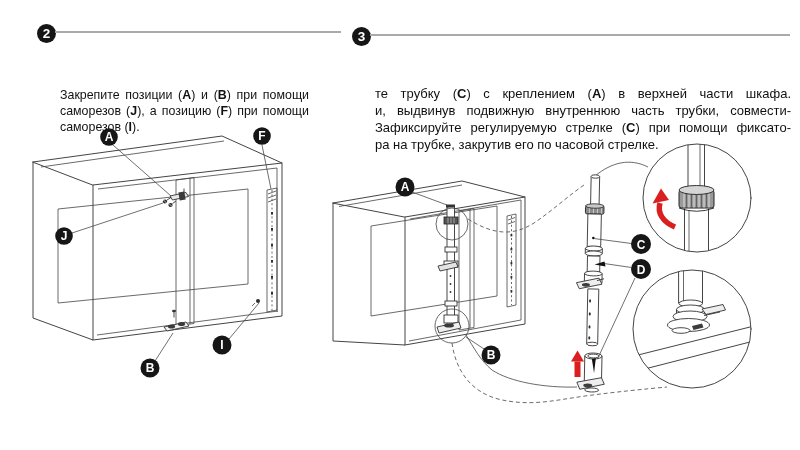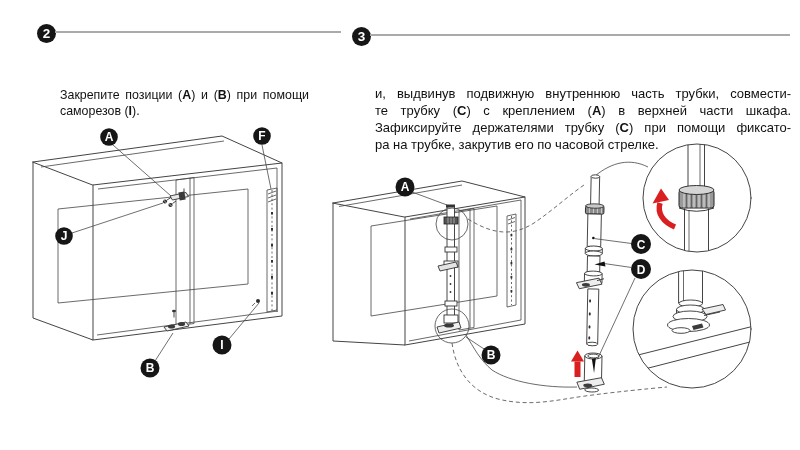--- a/index.html
+++ b/index.html
@@ -29,31 +29,32 @@
 </style>
 </head>
 <body>
 
 <div class="step-marker" style="left:37px;top:24px;">
   <span>2</span>
 </div>
 <div class="rule" style="left:55px;top:31px;width:286px;"></div>
 <div class="instr" id="step2-text">
     <div class="tline just"><span>Закрепите позиции (</span><span class="b">A</span><span>) и (</span><span class="b">B</span><span>) при помощи</span></div>
+    <div class="tline just"><span>саморезов (</span><span class="b">J</span><span>), а позицию (</span><span class="b">F</span><span>) при помощи</span></div>
     <div class="tline"><span>саморезов (</span><span class="b">I</span><span>).</span></div>
   </div>
 
 <div class="step-marker" style="left:352px;top:27px;">
   <span>3</span>
 </div>
 <div class="rule" style="left:370px;top:34px;width:420px;"></div>
 <div class="instr" id="step3-text">
+    <div class="tline just"><span>те трубку (</span><span class="b">C</span><span>) с креплением (</span><span class="b">A</span><span>) в верхней части шкафа.</span></div>
     <div class="tline just"><span>и, выдвинув подвижную внутреннюю часть трубки, совмести-</span></div>
-    <div class="tline just"><span>те трубку (</span><span class="b">C</span><span>) с креплением (</span><span class="b">A</span><span>) в верхней части шкафа.</span></div>
-    <div class="tline just"><span>Зафиксируйте держателями трубку (</span><span class="b">C</span><span>) при помощи фиксато-</span></div>
+    <div class="tline just"><span>Зафиксируйте регулируемую стрелке (</span><span class="b">C</span><span>) при помощи фиксато-</span></div>
     <div class="tline"><span>ра на трубке, закрутив его по часовой стрелке.</span></div>
   </div>
 
 <svg width="800" height="450" viewBox="0 0 800 450">
   <defs>
     <clipPath id="clipTop">
         <circle cx="697" cy="198" r="54"></circle>
       </clipPath>
     <clipPath id="clipBot">
         <circle cx="692" cy="329" r="59"></circle>

